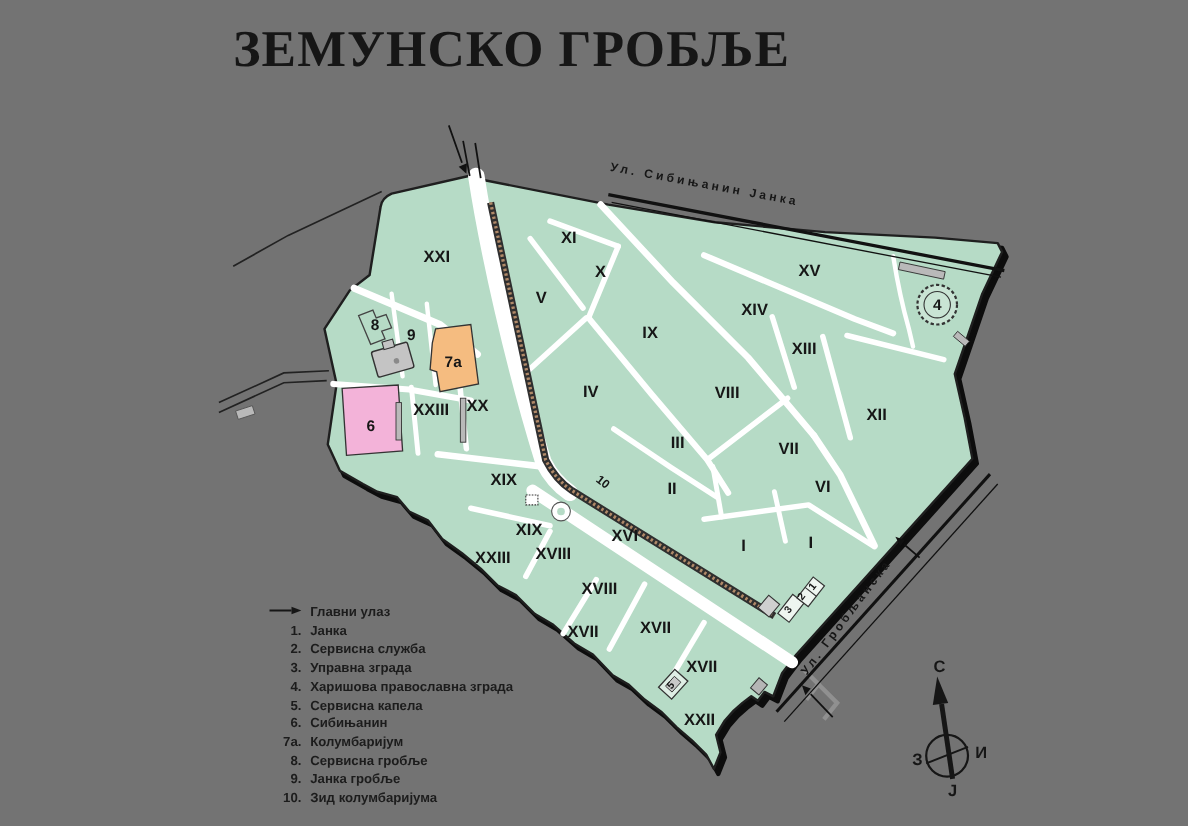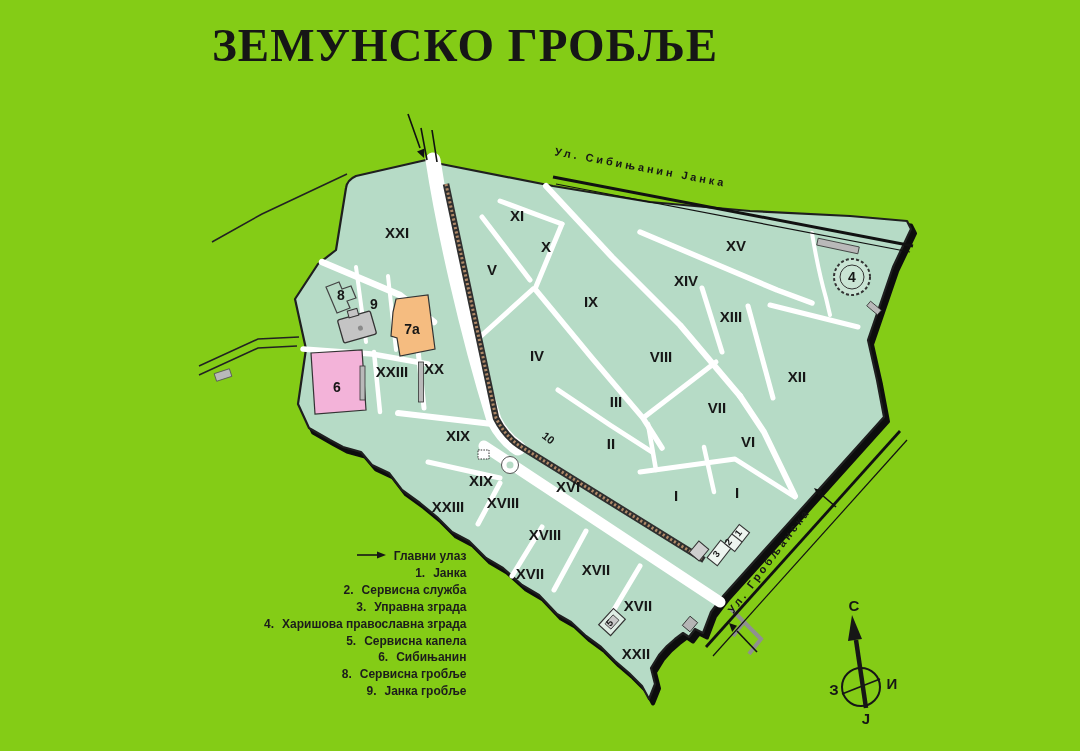--- a/index.html
+++ b/index.html
@@ -1,24 +1,24 @@
 <!DOCTYPE html>
 <html><head>
 <meta charset="utf-8">
 <style>
   html,body{margin:0;padding:0;background:#fff;}
-  .stage{position:relative;width:1080px;height:751px;background:#84cc16;overflow:hidden;
+  .stage{position:relative;width:1080px;height:751px;background:#737373;overflow:hidden;
          font-family:"Liberation Sans",sans-serif;}
   .title{position:absolute;left:212px;top:18px;
          font-family:"Liberation Serif",serif;font-weight:700;font-size:47px;
          letter-spacing:1px;color:#161616;white-space:nowrap;}
   .map-svg{position:absolute;left:0;top:0;}
   .legend{position:absolute;left:244px;top:548px;color:#1c1c1c;
           font-size:12px;font-weight:700;line-height:16.9px;}
-  .legend-row{display:flex;align-items:center;justify-content:flex-end;}
+  .legend-row{display:flex;align-items:center;}
   .legend-num{display:inline-block;width:30px;text-align:right;margin-right:8px;flex:0 0 30px;}
   .legend-marker{display:inline-block;width:30px;margin-right:8px;flex:0 0 30px;text-align:right;}
   .sec{font-size:15px;font-weight:700;fill:#161616;text-anchor:middle;
        font-family:"Liberation Sans",sans-serif;}
   .areaLbl{font-size:14px;font-weight:700;fill:#161616;text-anchor:middle;
        font-family:"Liberation Sans",sans-serif;}
   .tinyLbl{font-size:9.5px;font-weight:700;fill:#161616;text-anchor:middle;
        font-family:"Liberation Sans",sans-serif;}
   .streetLbl{font-size:11px;font-weight:700;fill:#161616;letter-spacing:3px;
        text-anchor:middle;font-family:"Liberation Sans",sans-serif;}
@@ -253,22 +253,30 @@
     </div>
     <div class="legend-row">
       <span class="legend-num">5.</span>
       <span class="legend-label">Сервисна капела</span>
     </div>
     <div class="legend-row">
       <span class="legend-num">6.</span>
       <span class="legend-label">Сибињанин</span>
     </div>
     <div class="legend-row">
+      <span class="legend-num">7а.</span>
+      <span class="legend-label">Колумбаријум</span>
+    </div>
+    <div class="legend-row">
       <span class="legend-num">8.</span>
       <span class="legend-label">Сервисна гробље</span>
     </div>
     <div class="legend-row">
       <span class="legend-num">9.</span>
       <span class="legend-label">Јанка гробље</span>
     </div>
+    <div class="legend-row">
+      <span class="legend-num">10.</span>
+      <span class="legend-label">Зид колумбаријума</span>
+    </div>
   </div>
 
 </div>
 
 </body></html>

